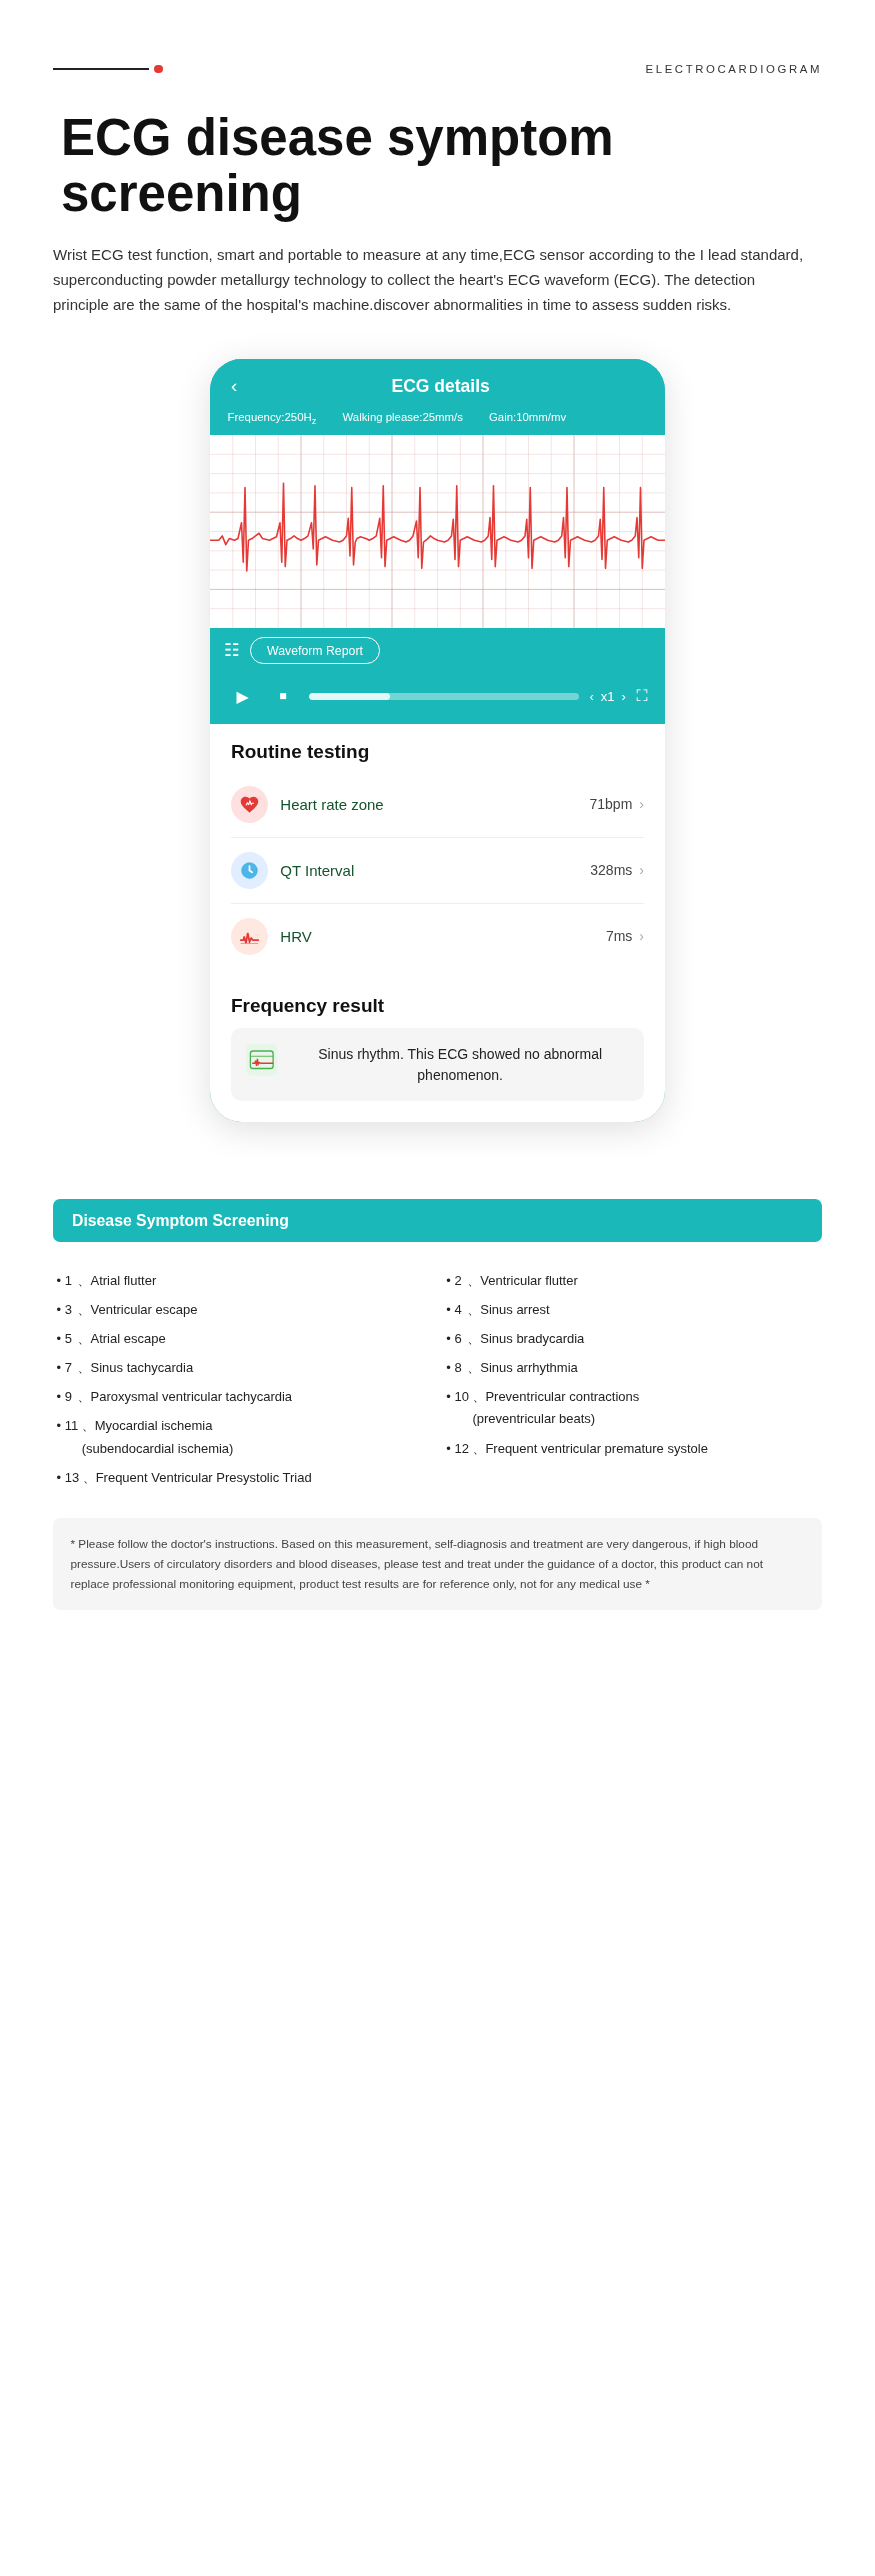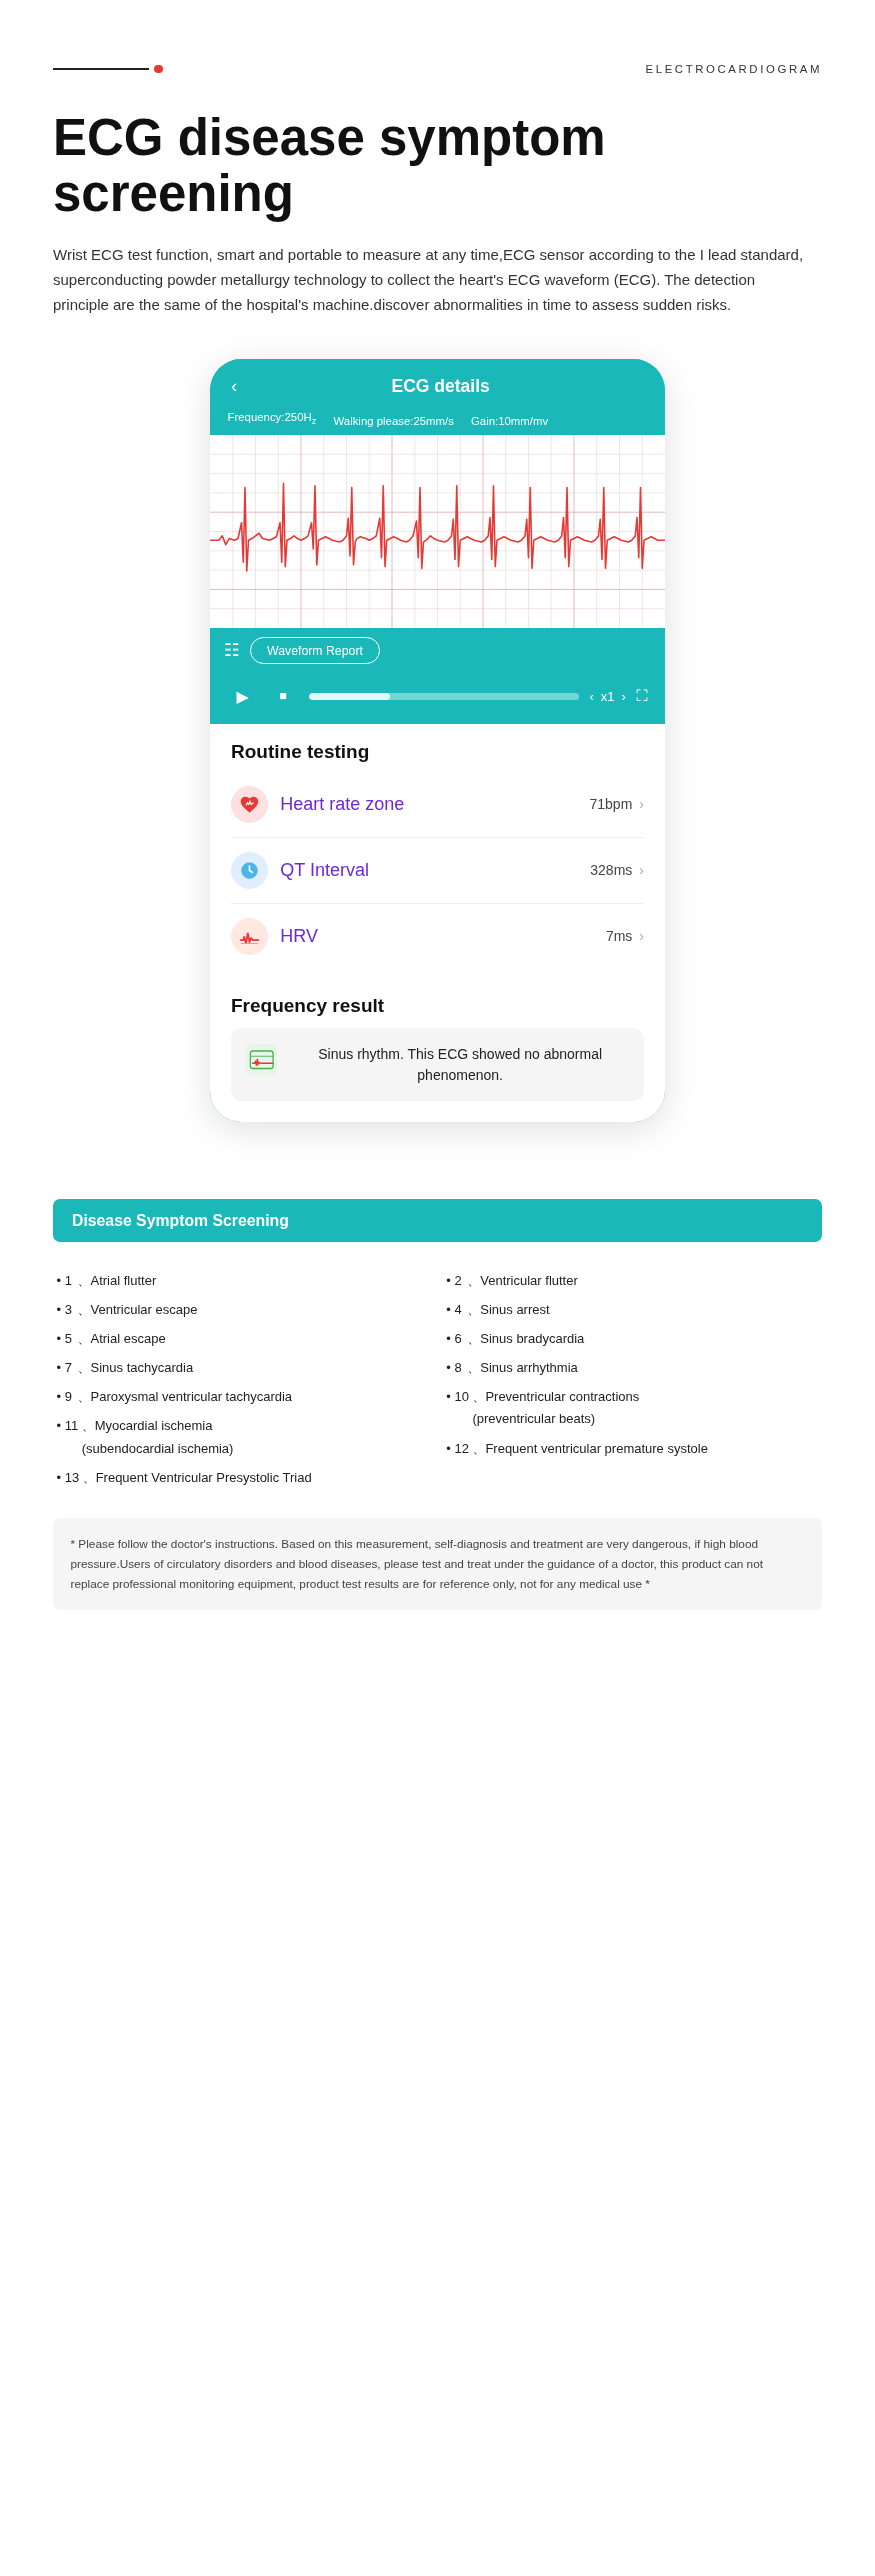--- a/index.html
+++ b/index.html
@@ -57,20 +57,21 @@
       color: #333;
       font-weight: 500;
     }
 
     .main-title {
       font-size: 51px;
       font-weight: 900;
       line-height: 1.1;
       color: #111;
       margin-bottom: 21px;
+      margin-left: 8px;
     }
 
     .description {
       font-size: 15px;
       line-height: 1.65;
       color: #333;
       max-width: 753px;
       margin-bottom: 42px;
       margin-top: 15px;
     }
@@ -105,23 +106,23 @@
       flex: 1;
       text-align: center;
       color: #fff;
       font-size: 17.5px;
       font-weight: 600;
     }
 
     .ecg-meta {
       background: #1ab8b8;
       display: flex;
-      align-items: flex-end;
+      align-items: flex-start;
       padding: 5.3px 17.5px 8.8px 17.5px;
-      gap: 17px;
+      gap: 26px;
     }
 
     .ecg-meta-item {
       color: #fff;
       font-size: 11.4px;
     }
 
     
     .ecg-graph-container {
       background: #fff;
@@ -248,22 +249,22 @@
       margin-right: 12.3px;
       flex-shrink: 0;
     }
 
     .metric-icon-heart { background: #ffe0e0; }
     .metric-icon-clock { background: #e0eeff; }
     .metric-icon-hrv { background: #ffe8e0; }
 
     .metric-name {
       flex: 1;
-      font-size: 18px;
-      color: #6d28d9;
+      font-size: 15px;
+      color: #14532d;
     }
 
     .metric-value {
       font-size: 14px;
       color: #444;
       margin-right: 7px;
     }
 
     .metric-arrow {
       color: #aaa;

